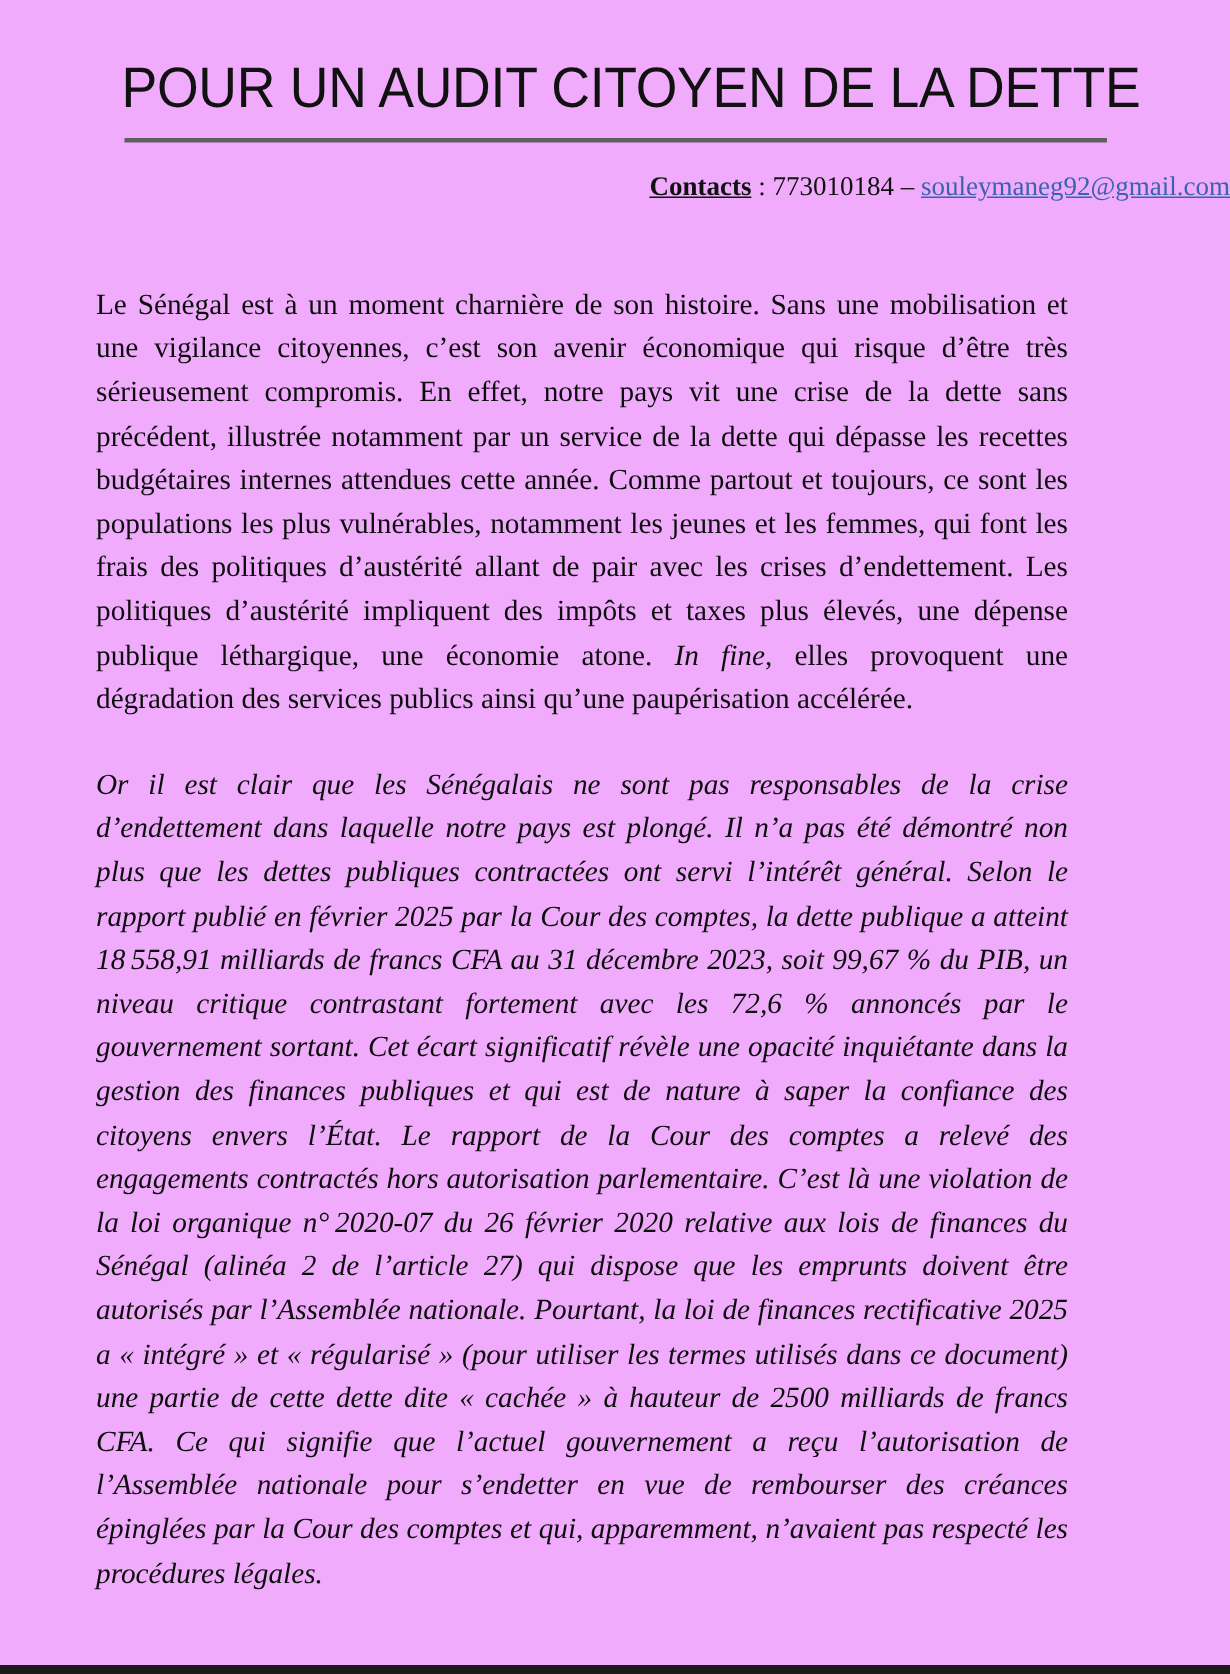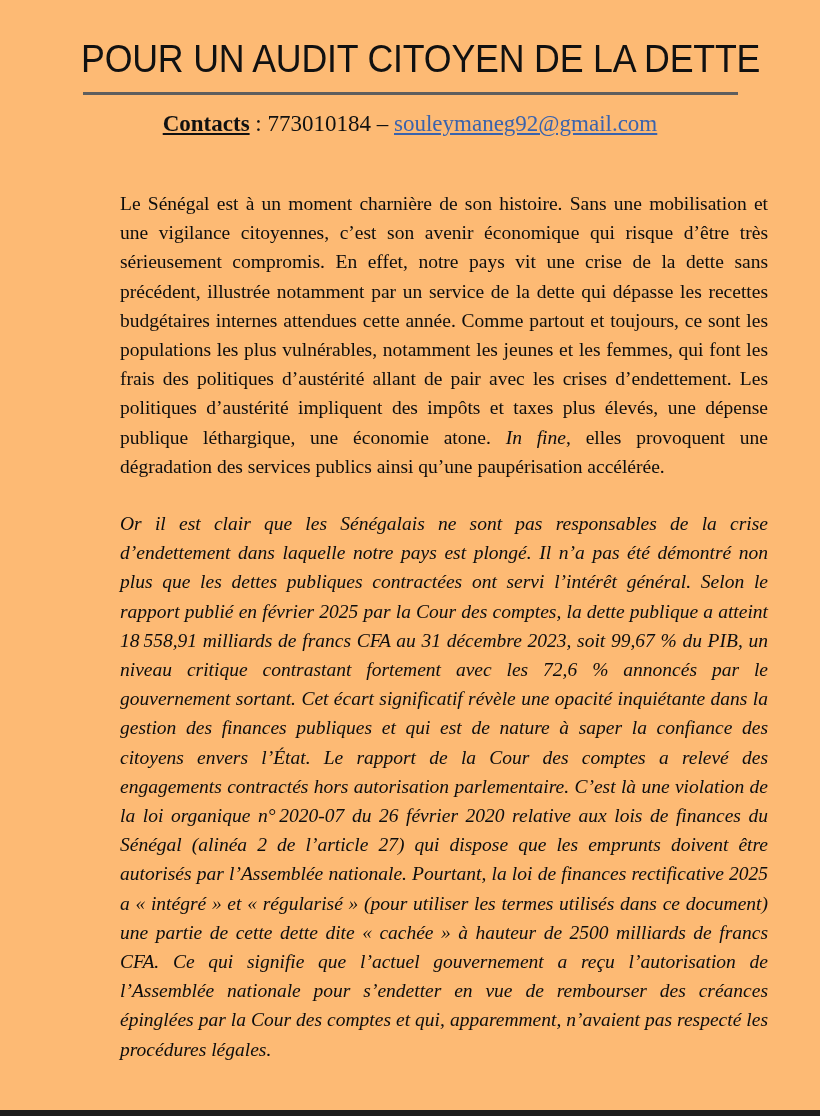--- a/index.html
+++ b/index.html
@@ -17,21 +17,21 @@
     color: #0b0b0b;
     -webkit-font-smoothing: antialiased;
   }
 
   .page {
     position: absolute;
     top: 0;
     left: 0;
     width: 820px;
     height: 1116px;
-    background: #fdba74;
+    background: #f0abfc;
     box-sizing: border-box;
   }
 
   
   .doc-header {
     padding-top: 36px;
   }
 
   .doc-title {
     margin: 0;
@@ -52,22 +52,22 @@
   .title-rule {
     width: 655px;
     height: 3px;
     margin: 10px auto 0 auto;
     background: #5e5e5e;
     border: 0;
   }
 
   .contacts-line {
     margin: 16px 0 0 0;
-    text-align: center;
-    font-size: 23px;
+    text-align: right;
+    font-size: 18px;
     line-height: 26px;
     color: #111111;
   }
   .contacts-label {
     font-weight: bold;
     text-decoration: underline;
   }
   .contacts-sep {
     font-weight: normal;
   }
@@ -75,21 +75,21 @@
     font-weight: normal;
   }
   .contact-email {
     color: #3a63ad;
     text-decoration: underline;
   }
 
   
   .doc-body {
     margin: 0;
-    padding: 52px 68px 0 120px;
+    padding: 52px 68px 0 64px;
     box-sizing: border-box;
     width: 660px;
   }
 
   .para {
     margin: 0 0 28px 0;
     text-align: justify;
     text-justify: inter-word;
     font-size: 19.5px;
     line-height: 29.2px;

